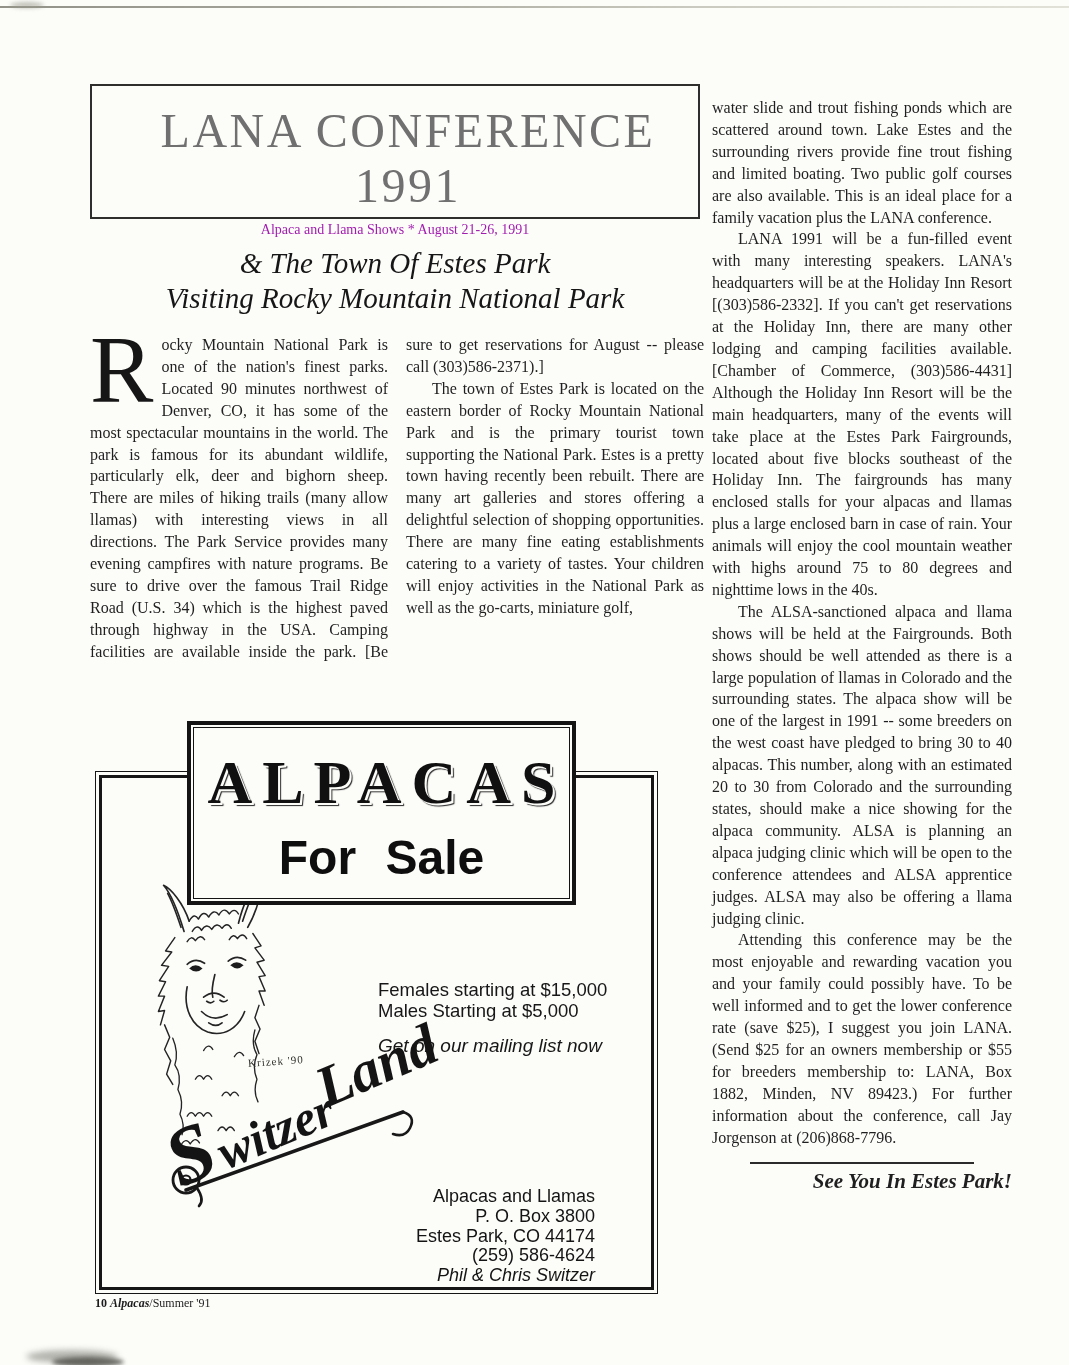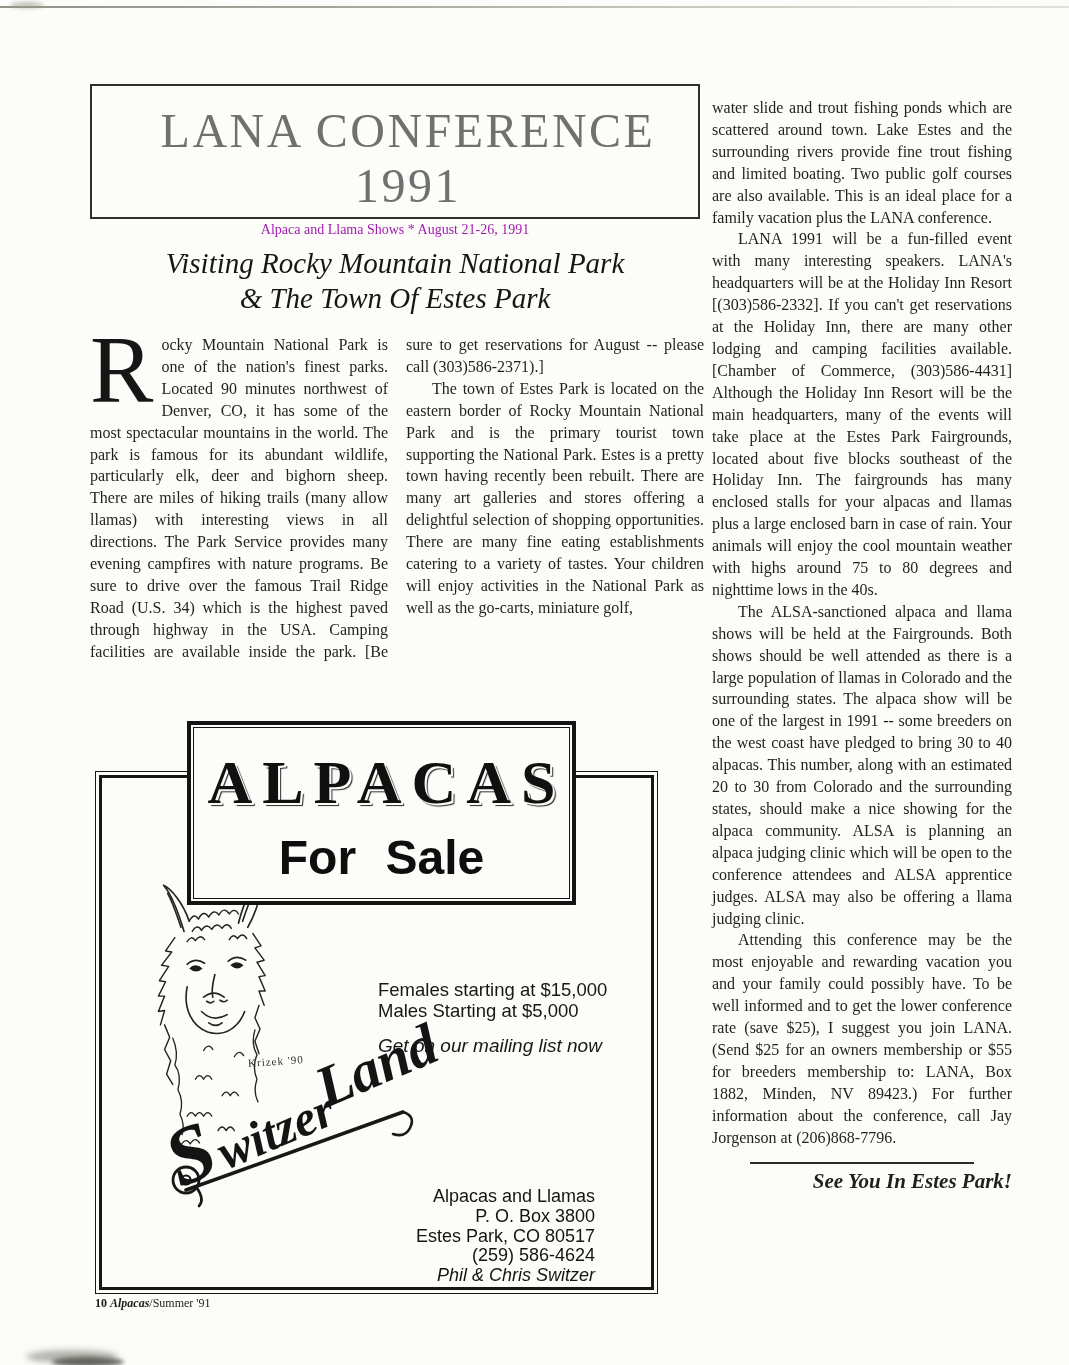--- a/index.html
+++ b/index.html
@@ -82,22 +82,22 @@
 
   <div class="scan-line-top"></div>
   <div class="scan-speck"></div>
 
   <div class="conf-box">
     <div class="conf-title">LANA CONFERENCE 1991</div>
     <div class="conf-sub">Alpaca and Llama Shows * August 21-26, 1991</div>
   </div>
 
   <div class="article-heading">
+    <div>&amp; The Town Of Estes Park</div>
     <div>Visiting Rocky Mountain National Park</div>
-    <div>&amp; The Town Of Estes Park</div>
   </div>
 
   <div class="twocol">
     <p><span class="dropcap">R</span><span>ocky Mountain National Park is one of the nation's finest parks. Located 90 minutes northwest of Denver, CO, it has some of the most spectacular mountains in the world. The park is famous for its abundant wildlife, particularly elk, deer and bighorn sheep. There are miles of hiking trails (many allow llamas) with interesting views in all directions. The Park Service provides many evening campfires with nature programs. Be sure to drive over the famous Trail Ridge Road (U.S. 34) which is the highest paved through highway in the USA. Camping facilities are available inside the park. [Be sure to get reservations for August -- please call (303)586-2371).]</span></p>
     <p class="indent">The town of Estes Park is located on the eastern border of Rocky Mountain National Park and is the primary tourist town supporting the National Park. Estes is a pretty town having recently been rebuilt. There are many art galleries and stores offering a delightful selection of shopping opportunities. There are many fine eating establishments catering to a variety of tastes. Your children will enjoy activities in the National Park as well as the go-carts, miniature golf,</p>
   </div>
 
   <div class="col3">
     <p>water slide and trout fishing ponds which are scattered around town. Lake Estes and the surrounding rivers provide fine trout fishing and limited boating. Two public golf courses are also available. This is an ideal place for a family vacation plus the LANA conference.</p>
     <p class="indent">LANA 1991 will be a fun-filled event with many interesting speakers. LANA's headquarters will be at the Holiday Inn Resort [(303)586-2332]. If you can't get reservations at the Holiday Inn, there are many other lodging and camping facilities available. [Chamber of Commerce, (303)586-4431] Although the Holiday Inn Resort will be the main headquarters, many of the events will take place at the Estes Park Fairgrounds, located about five blocks southeast of the Holiday Inn. The fairgrounds has many enclosed stalls for your alpacas and llamas plus a large enclosed barn in case of rain. Your animals will enjoy the cool mountain weather with highs around 75 to 80 degrees and nighttime lows in the 40s.</p>
@@ -180,21 +180,21 @@
       <text transform="translate(70,162) rotate(-23)" font-size="50">witzer</text>
       <text transform="translate(170,100) rotate(-23)" font-size="58">Land</text>
     </g>
   </svg>
 
   <div class="artist-sig">Krizek '90</div>
 
   <div class="ad-address">
     <div>Alpacas and Llamas</div>
     <div>P. O. Box 3800</div>
-    <div>Estes Park, CO 80517</div>
+    <div>Estes Park, CO 44174</div>
     <div>(259) 586-4624</div>
     <div class="owners">Phil &amp; Chris Switzer</div>
   </div>
 
   <div class="footer">
     <span class="num">10</span>
     <span class="mag">Alpacas</span><span>/Summer '91</span>
   </div>
 
   <div class="smudge-a"></div>

